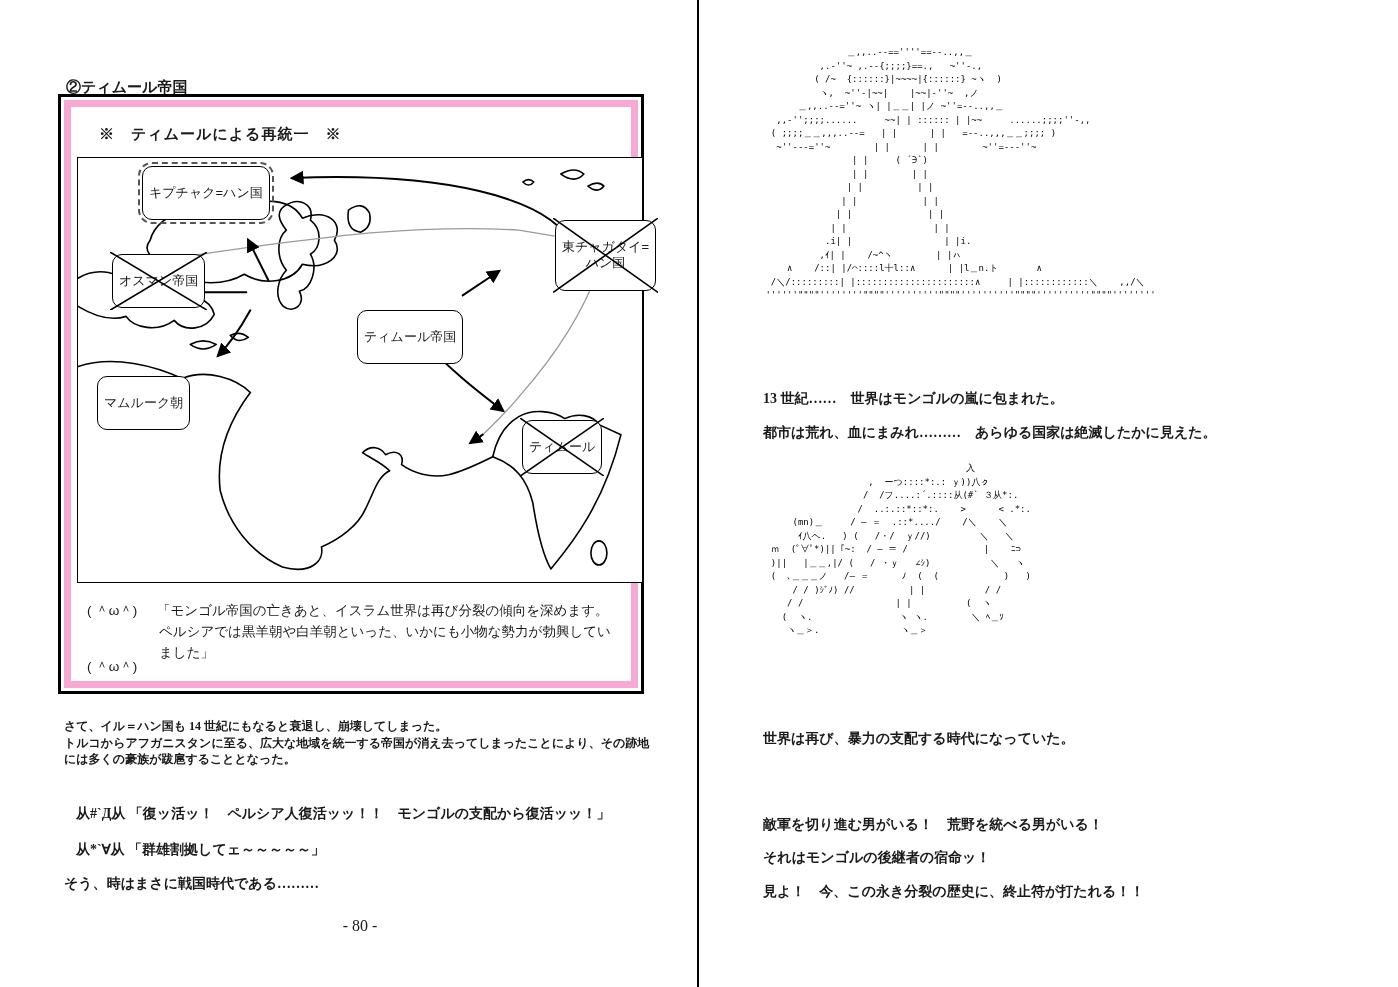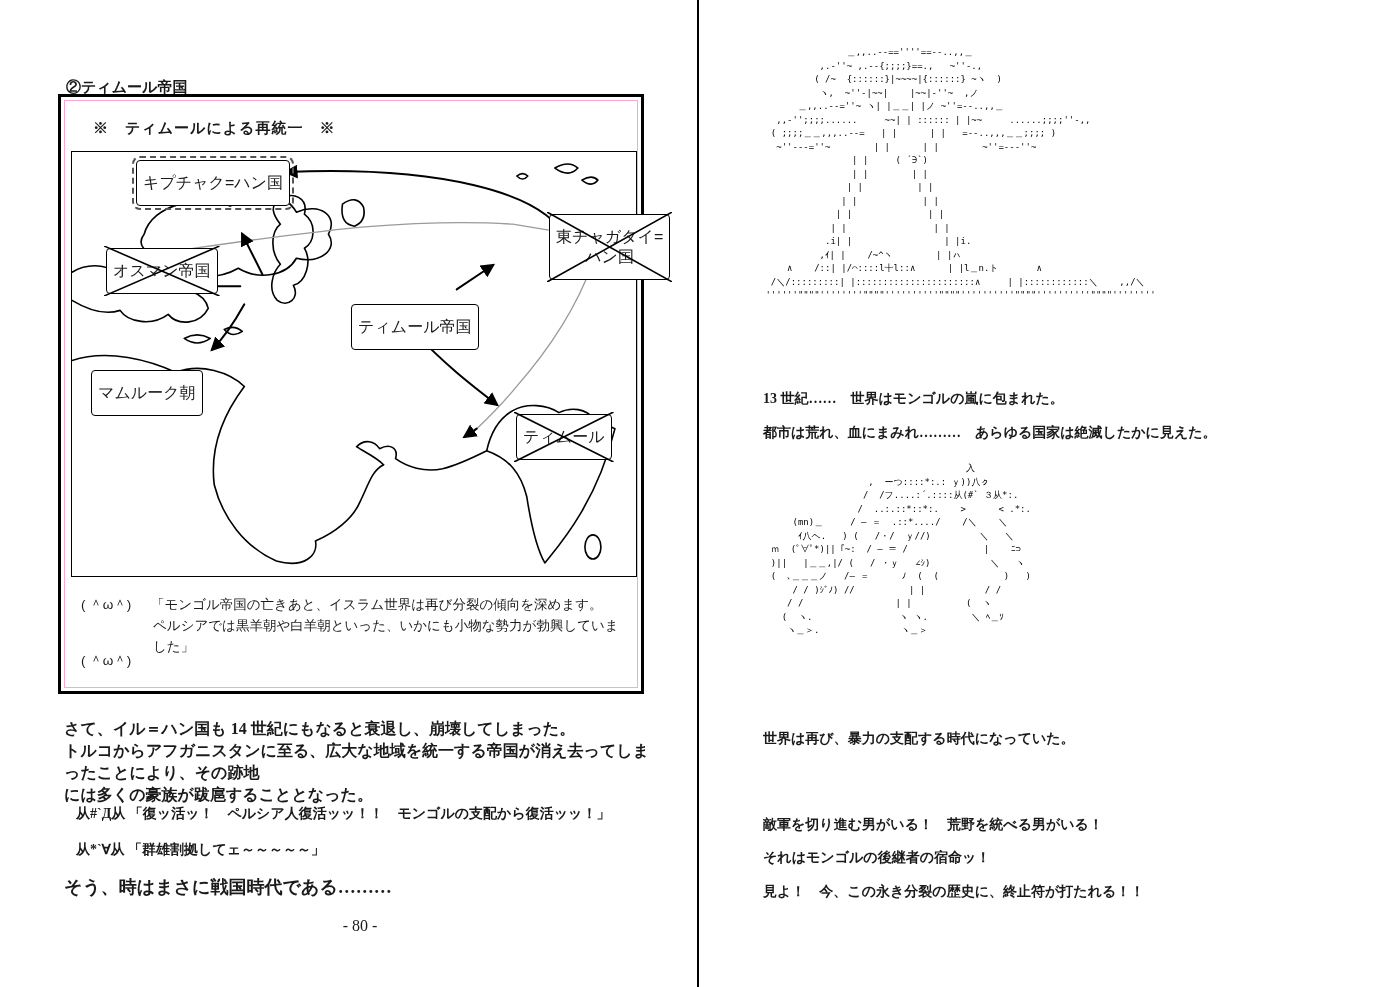--- a/index.html
+++ b/index.html
@@ -13,58 +13,58 @@
   .page-left{position:absolute;left:0;top:0;width:697px;height:987px;}
   .doc-title{
     position:absolute;left:66px;top:78px;
     font-family:"Liberation Sans", sans-serif;font-weight:bold;font-size:15px;
   }
   .outer-box{
     position:absolute;left:58px;top:94px;width:586px;height:600px;
     border:3px solid #000;padding:3px;box-sizing:border-box;
   }
   .outer-box-inner{
-    width:100%;height:100%;border:1px solid #f9a8d4;box-sizing:border-box;position:relative;
+    width:100%;height:100%;border:7px solid #f9a8d4;box-sizing:border-box;position:relative;
   }
   .box-heading{
     position:absolute;left:28px;top:18px;
     font-family:"Liberation Sans", sans-serif;font-weight:bold;font-size:15px;letter-spacing:1px;
   }
   .map-figure{
     position:absolute;left:6px;top:50px;width:566px;height:426px;
     border:1.5px solid #000;box-sizing:border-box;background:#fff;
   }
   .map-canvas{position:absolute;left:0;top:0;width:100%;height:100%;}
   .map-label{
-    position:absolute;border:1.5px solid #000;border-radius:4px;background:#fff;
-    font-family:"Liberation Sans", sans-serif;font-size:16px;line-height:1.25;
-    padding:12px 6px;text-align:center;white-space:nowrap;
+    position:absolute;border:1.5px solid #000;border-radius:10px;background:#fff;
+    font-family:"Liberation Sans", sans-serif;font-size:13px;line-height:1.25;
+    padding:18px 6px;text-align:center;white-space:nowrap;
   }
   .map-label.destroyed{outline:2px dashed #555;outline-offset:2px;}
   .cross-svg{position:absolute;left:-3px;top:-3px;width:calc(100% + 6px);height:calc(100% + 6px);pointer-events:none;}
   .cross-svg line{stroke:#000;stroke-width:1.6;vector-effect:non-scaling-stroke;}
 
   .dialogue-row{
     position:absolute;left:16px;right:10px;
     font-family:"Liberation Sans", sans-serif;font-size:13.5px;line-height:1.55;
   }
   .dialogue-row .face{white-space:pre;}
   .dialogue-line2{margin-left:72px;}
   .dialogue-line1{display:flex;}
   .dialogue-line1 .face{flex:0 0 70px;}
   .bold-name{font-weight:bold;}
 
   .paragraph-block{
     position:absolute;left:64px;top:718px;width:600px;
-    font-size:16px;line-height:1.38;font-weight:600;
+    font-size:12px;line-height:1.38;font-weight:600;
   }
   .shout-row{
     position:absolute;left:76px;font-size:14px;font-weight:600;white-space:pre;
   }
-  .closing-line{position:absolute;left:64px;top:875px;font-size:18px;font-weight:600;}
+  .closing-line{position:absolute;left:64px;top:875px;font-size:14px;font-weight:600;}
   .page-number{position:absolute;font-size:16px;}
   .page-number.left{left:330px;top:917px;width:60px;text-align:center;}
 
   
   .page-right{position:absolute;left:698px;top:0;width:700px;height:987px;}
   .ascii-art{
     position:absolute;font-family:"DejaVu Sans Mono", monospace;
     font-size:9px;line-height:13.5px;white-space:pre;color:#000;margin:0;
   }
   .ascii-cloud{left:62px;top:46px;}

